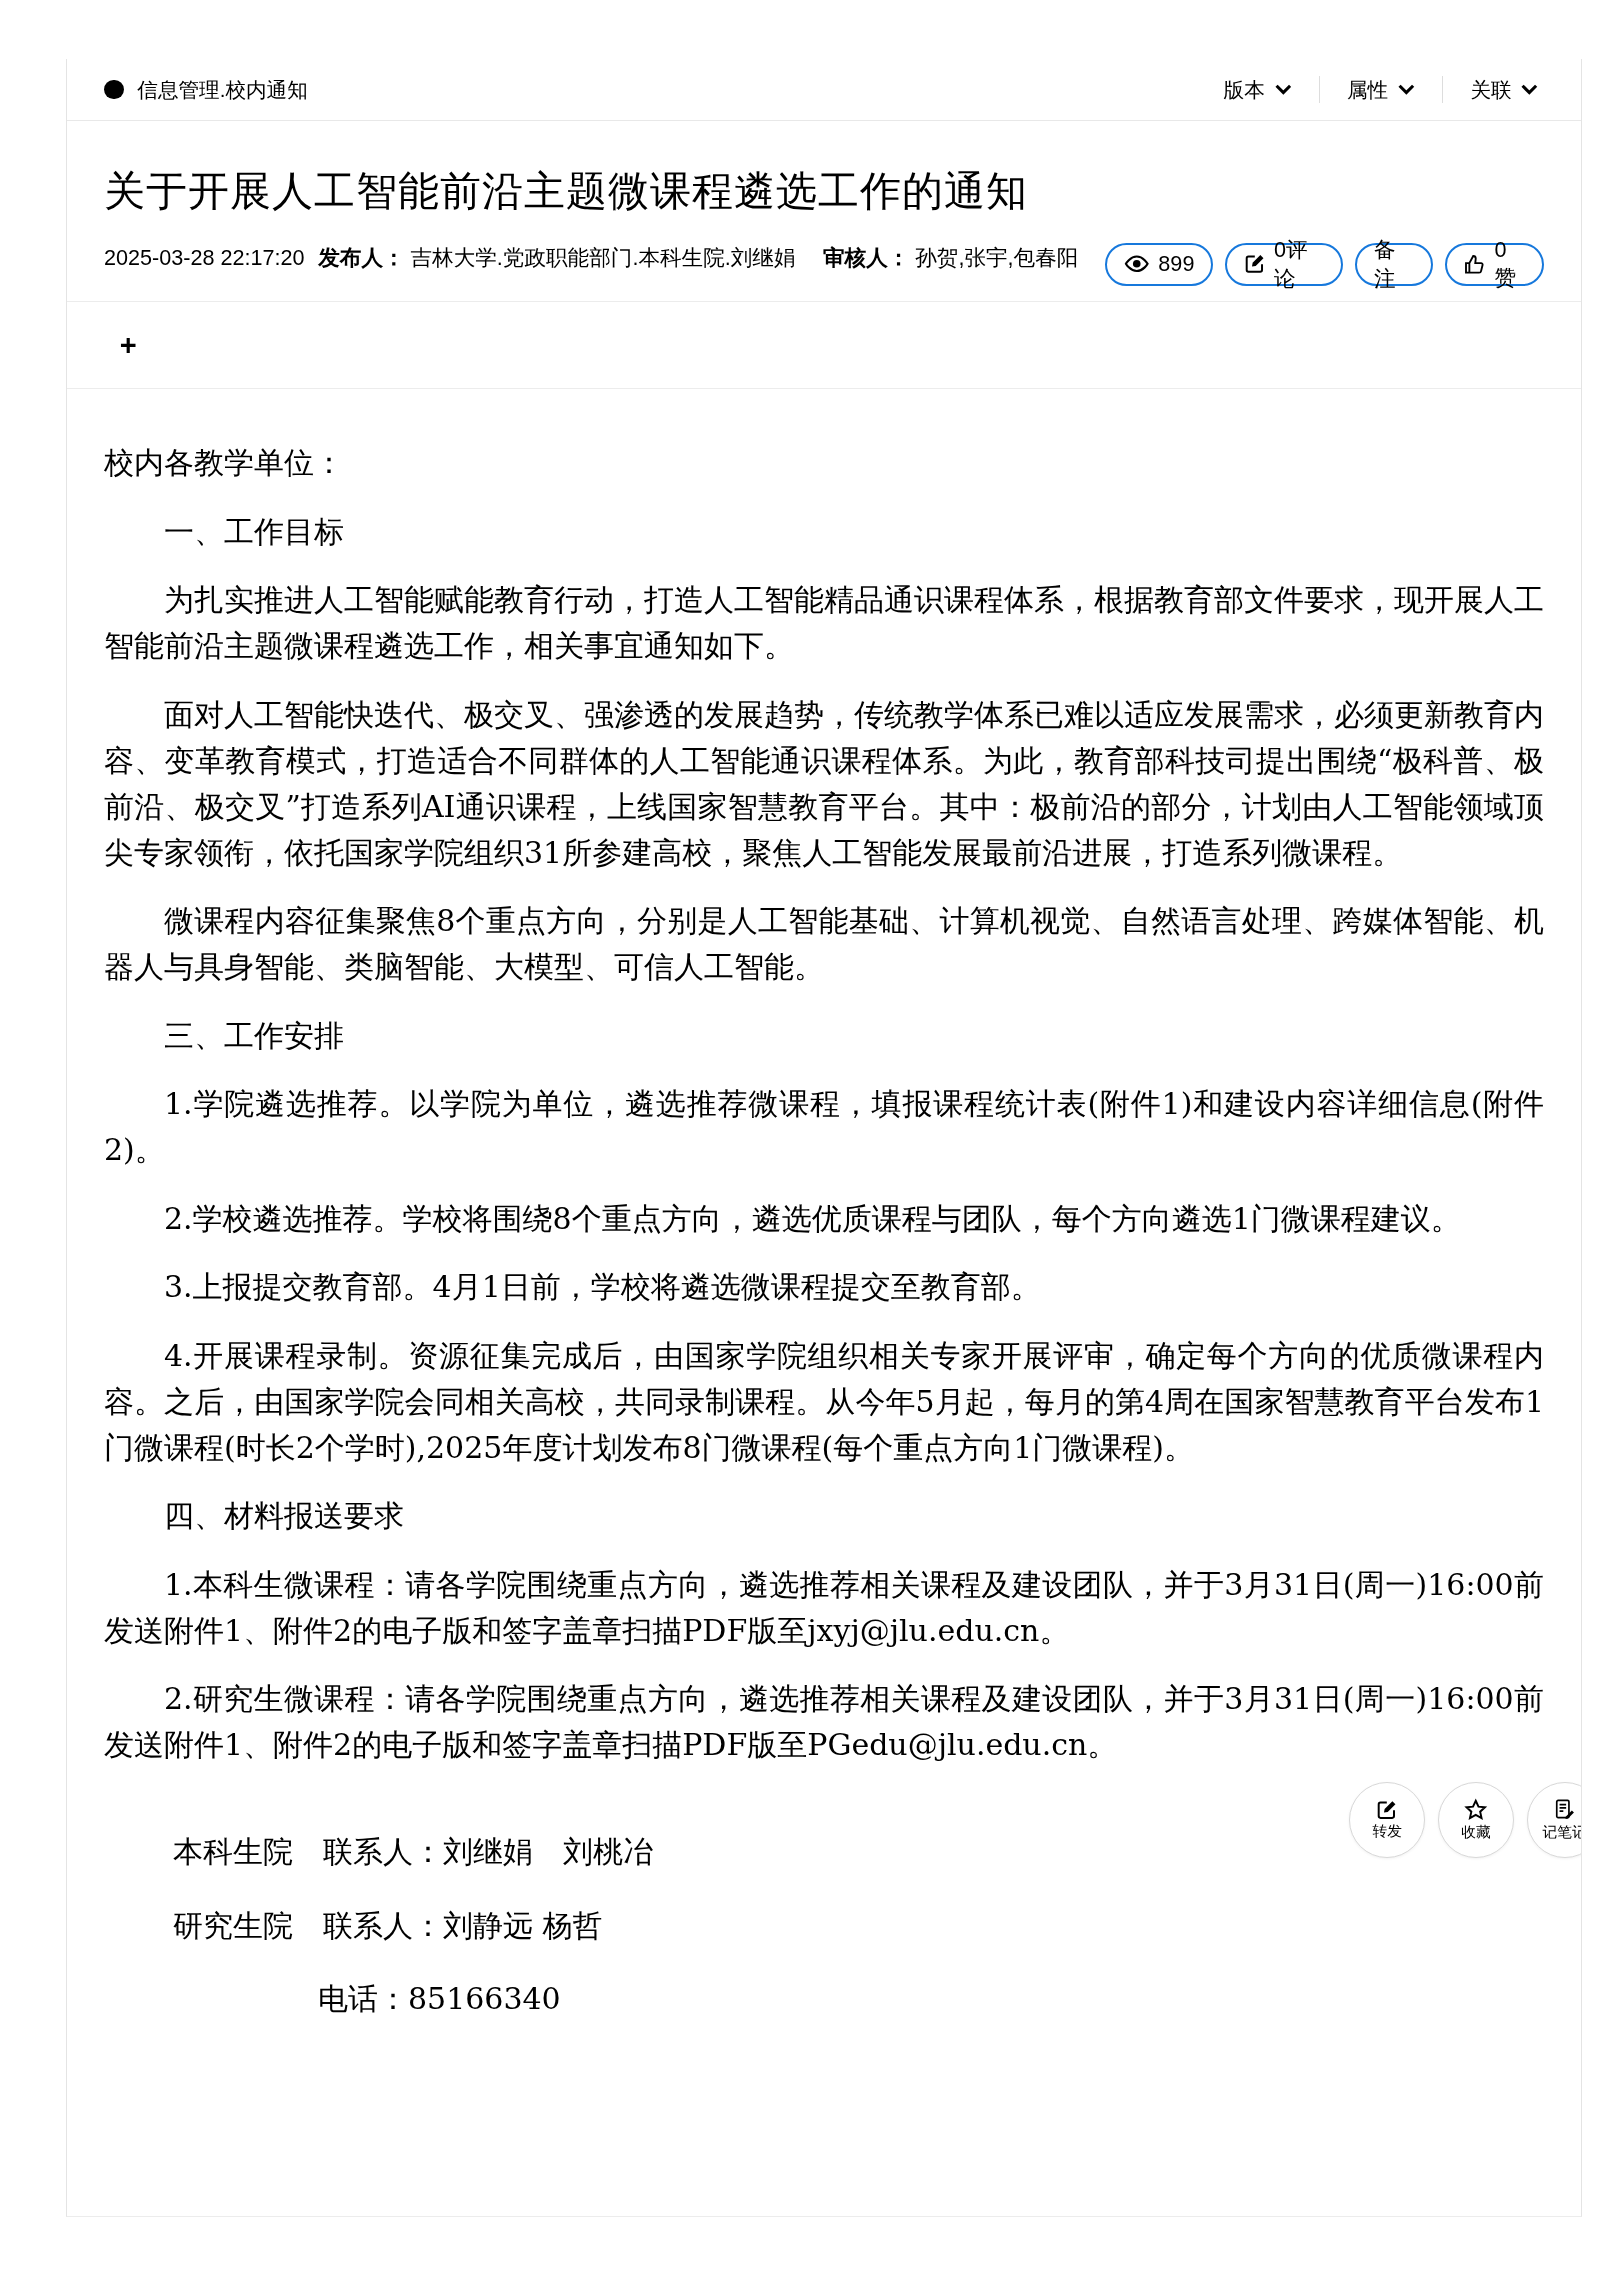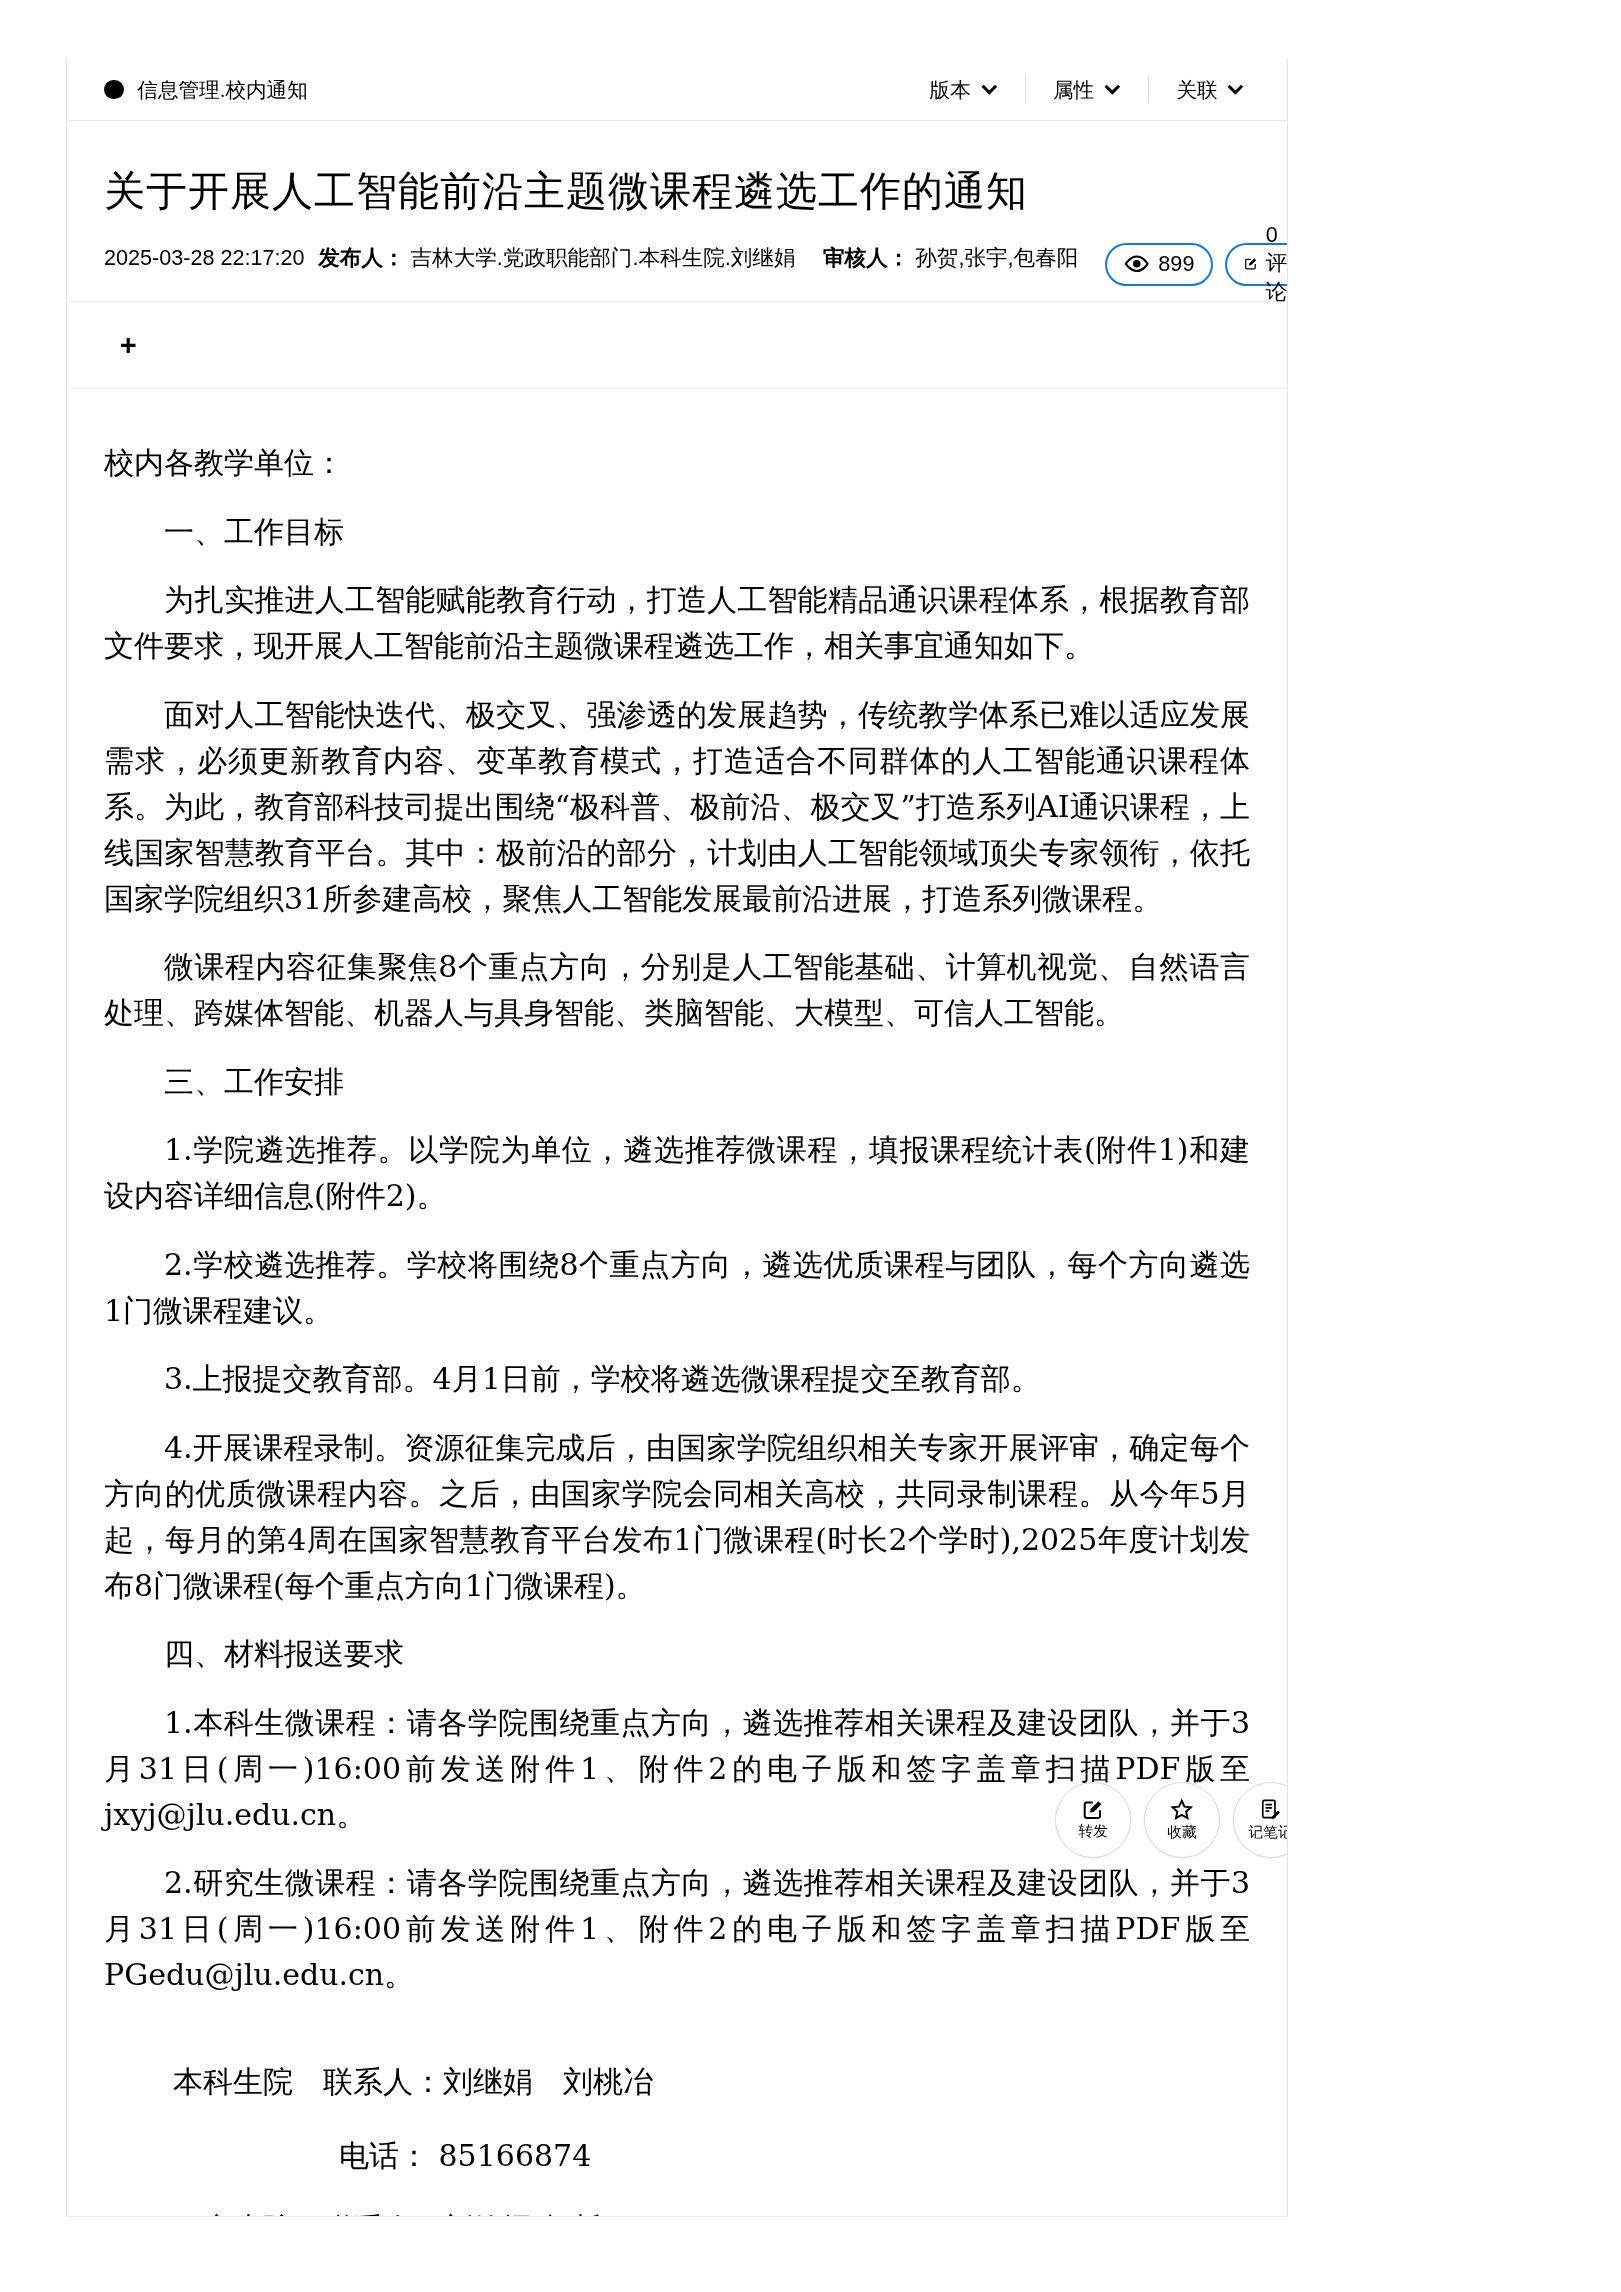--- a/index.html
+++ b/index.html
@@ -1,21 +1,21 @@
 <!DOCTYPE html>
 <html><head>
 <meta charset="utf-8">
 <style>
   html,body { margin:0; padding:0; }
   body {
     width:1621px; height:2293px; background:#ffffff; color:#000;
     font-family:"Liberation Sans", sans-serif; position:relative; overflow:hidden;
   }
   .card {
-    position:absolute; left:66px; top:59px; width:1222px; height:2158px;
+    position:absolute; left:66px; top:59px; width:1516px; height:2158px;
     background:#fff; border-left:1px solid #e4e4e4; border-right:1px solid #e4e4e4;
     border-bottom:1px solid #ececec; overflow:hidden; box-sizing:border-box;
   }
   
   .card-header {
     height:61px; display:flex; align-items:center; justify-content:space-between;
     padding:0 37px; border-bottom:1px solid #e8e8e8;
   }
   .breadcrumb { display:flex; align-items:center; gap:13.7px; font-size:20.6px; }
   .dot { width:19.6px; height:19.6px; border-radius:50%; background:#000; flex:0 0 auto; }
@@ -159,21 +159,20 @@
     <p>2.学校遴选推荐。学校将围绕8个重点方向，遴选优质课程与团队，每个方向遴选1门微课程建议。</p>
     <p>3.上报提交教育部。4月1日前，学校将遴选微课程提交至教育部。</p>
     <p>4.开展课程录制。资源征集完成后，由国家学院组织相关专家开展评审，确定每个方向的优质微课程内容。之后，由国家学院会同相关高校，共同录制课程。从今年5月起，每月的第4周在国家智慧教育平台发布1门微课程(时长2个学时),2025年度计划发布8门微课程(每个重点方向1门微课程)。</p>
     <p>四、材料报送要求</p>
     <p>1.本科生微课程：请各学院围绕重点方向，遴选推荐相关课程及建设团队，并于3月31日(周一)16:00前发送附件1、附件2的电子版和签字盖章扫描PDF版至jxyj@jlu.edu.cn。</p>
     <p>2.研究生微课程：请各学院围绕重点方向，遴选推荐相关课程及建设团队，并于3月31日(周一)16:00前发送附件1、附件2的电子版和签字盖章扫描PDF版至PGedu@jlu.edu.cn。</p>
   </div>
 
   <div class="contacts">
     <div class="contact-line indent-a">本科生院　联系人：刘继娟　刘桃冶</div>
-    <div class="contact-line indent-b">电话： 85166874</div>
     <div class="contact-line indent-a">研究生院　联系人：刘静远 杨哲</div>
     <div class="contact-line indent-c">电话：85166340</div>
   </div>
 
   <div class="fab-stack">
     <div class="fab">
       <svg width="21.6" height="21.6" viewBox="0 0 24 24">
           <path d="M20 12.5V19a2 2 0 0 1-2 2H5a2 2 0 0 1-2-2V6a2 2 0 0 1 2-2h7" fill="none" stroke="#000" stroke-width="2.2"></path>
           <path d="M18.2 2.4l3.4 3.4-8.6 8.6-4.1.7.7-4.1z" fill="#000"></path>
         </svg>

